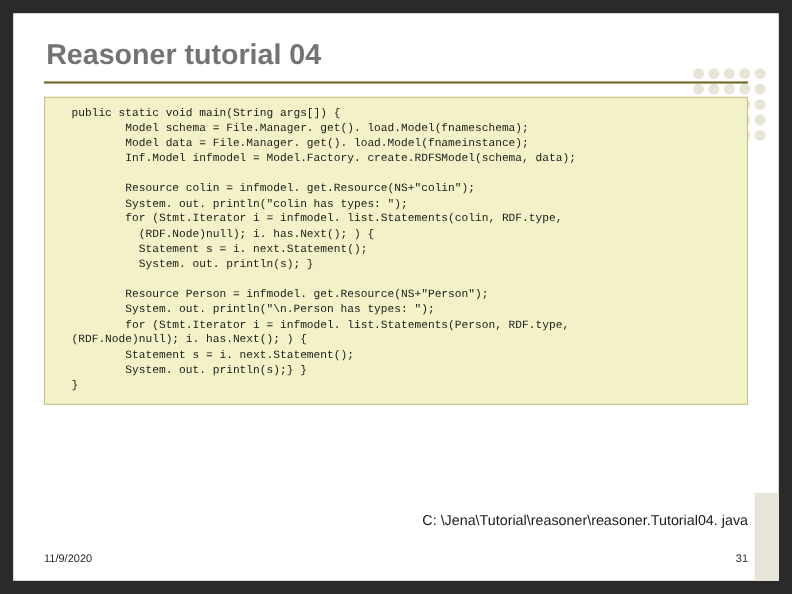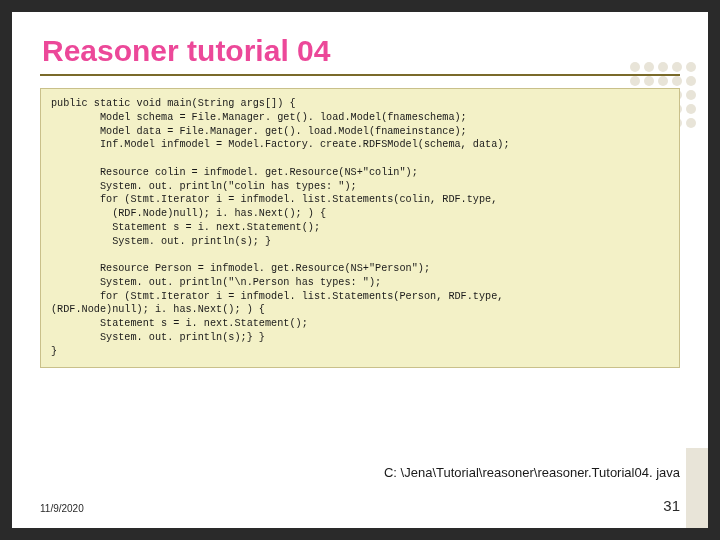--- a/index.html
+++ b/index.html
@@ -32,42 +32,42 @@
     width: 10px;
     height: 10px;
     border-radius: 50%;
     background: #e8e4d8;
     display: block;
   }
   .title {
     position: absolute;
     left: 30px;
     top: 22px;
-    font-size: 30px;
+    font-size: 26px;
     font-weight: bold;
-    color: #ec4899;
+    color: #737373;
     z-index: 2;
   }
   .title-underline {
     position: absolute;
     left: 28px;
     top: 62px;
     width: 640px;
     height: 2px;
     background: #7a6a2a;
     z-index: 1;
   }
   .codebox {
     position: absolute;
     left: 28px;
     top: 76px;
     width: 640px;
     background: #f3f1c7;
     border: 1px solid #c9c08a;
-    padding: 8px 10px;
+    padding: 8px 24px;
     box-sizing: border-box;
     font-family: "Courier New", Courier, monospace;
     font-size: 10.2px;
     line-height: 1.35;
     color: #1a1a1a;
     white-space: pre;
     overflow: hidden;
     z-index: 2;
   }
   .filepath {
@@ -82,21 +82,21 @@
     position: absolute;
     left: 28px;
     bottom: 14px;
     font-size: 10px;
     color: #2a2a2a;
   }
   .pagenum {
     position: absolute;
     right: 28px;
     bottom: 14px;
-    font-size: 15px;
+    font-size: 10px;
     color: #2a2a2a;
   }
   .footer-side {
     position: absolute;
     right: 0;
     bottom: 0;
     width: 22px;
     height: 80px;
     background: #e8e4d8;
     z-index: 0;

